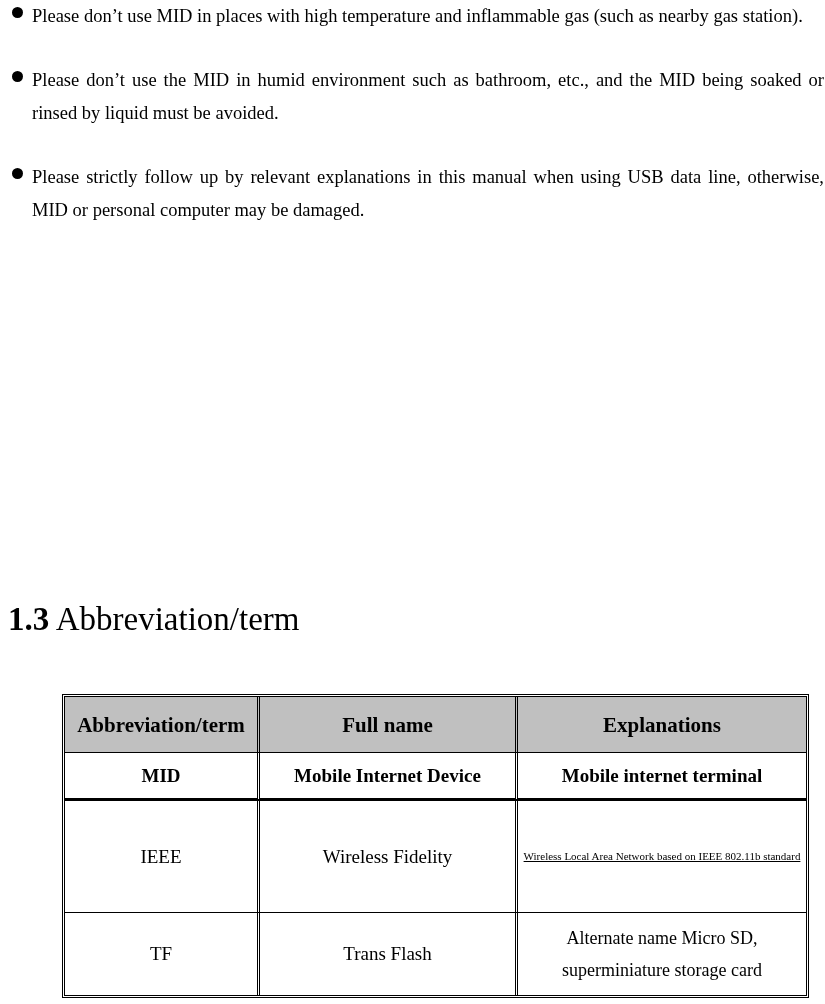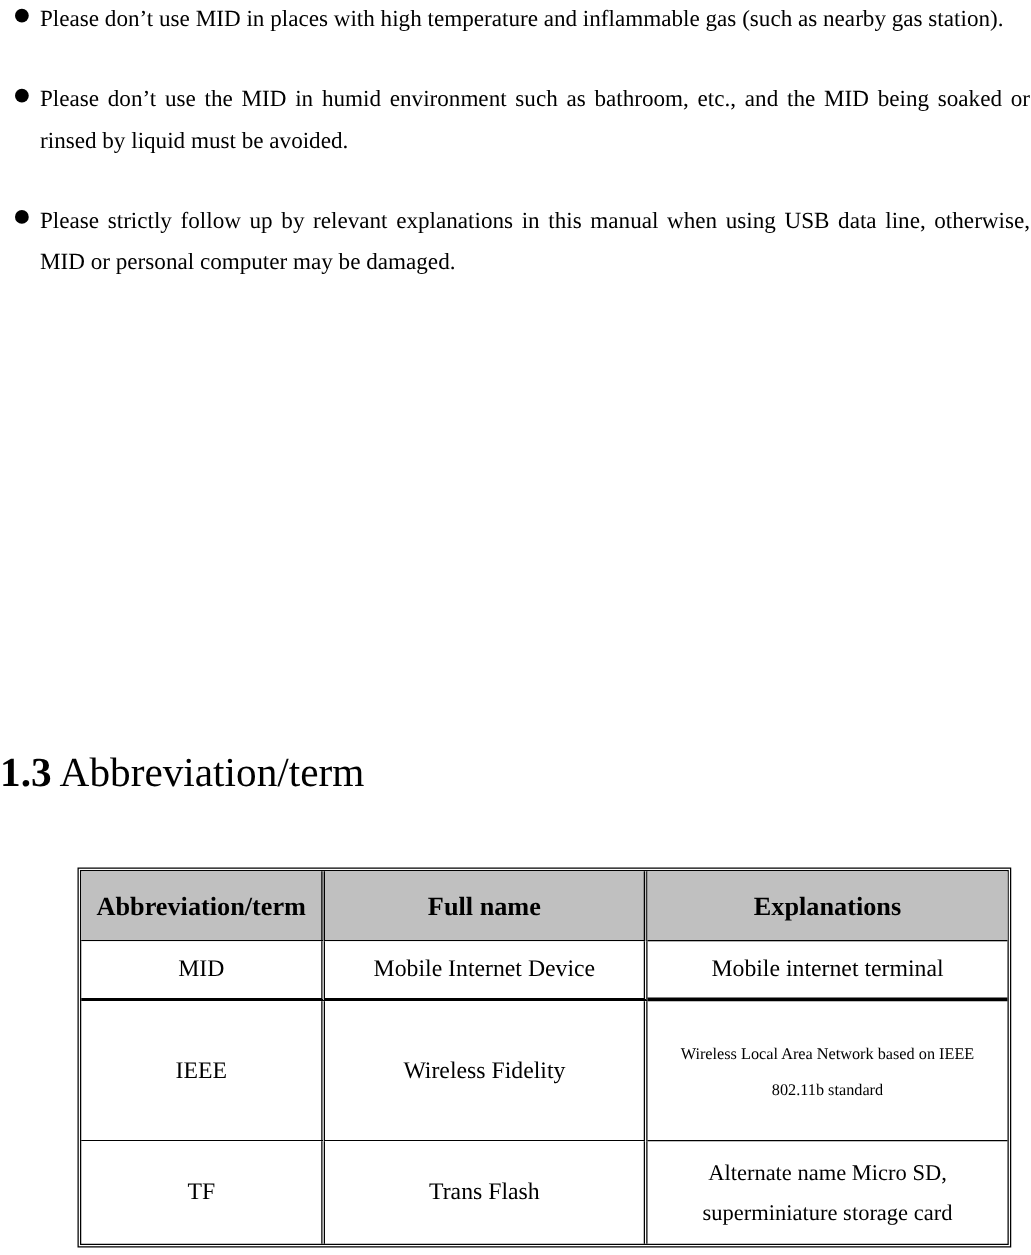--- a/index.html
+++ b/index.html
@@ -63,20 +63,21 @@
   .heading {
     position: absolute;
     left: 0;
     top: 598px;
     font-size: 33px;
     line-height: 42px;
     white-space: nowrap;
   }
   .heading .num {
     font-weight: bold;
+    padding-left: 8px;
   }
   .heading .title {
     font-weight: normal;
   }
 
   
   .abbr-table-wrap {
     position: absolute;
     left: 62px;
     top: 694px;
@@ -113,27 +114,28 @@
     background: #c0c0c0;
     font-weight: bold;
     font-size: 21px;
     height: 56px;
     line-height: 26px;
   }
   tbody td {
     font-size: 19px;
     line-height: 26px;
   }
-  tr.row-mid td { height: 48px; border-bottom: 3px solid #000; }
+  tr.row-mid td { height: 48px; border-bottom: 3px solid #000; font-weight: bold; }
   tr.row-wifi td { height: 112px; }
   tr.row-tf   td { height: 82px; }
 
   td.exp-small {
-    font-size: 13px;
+    font-size: 11px;
     line-height: 29px;
+    text-decoration: underline;
   }
   td.exp-tf {
     font-size: 18px;
     line-height: 32px;
   }
 </style>
 </head>
 <body>
 
 <div class="page">

